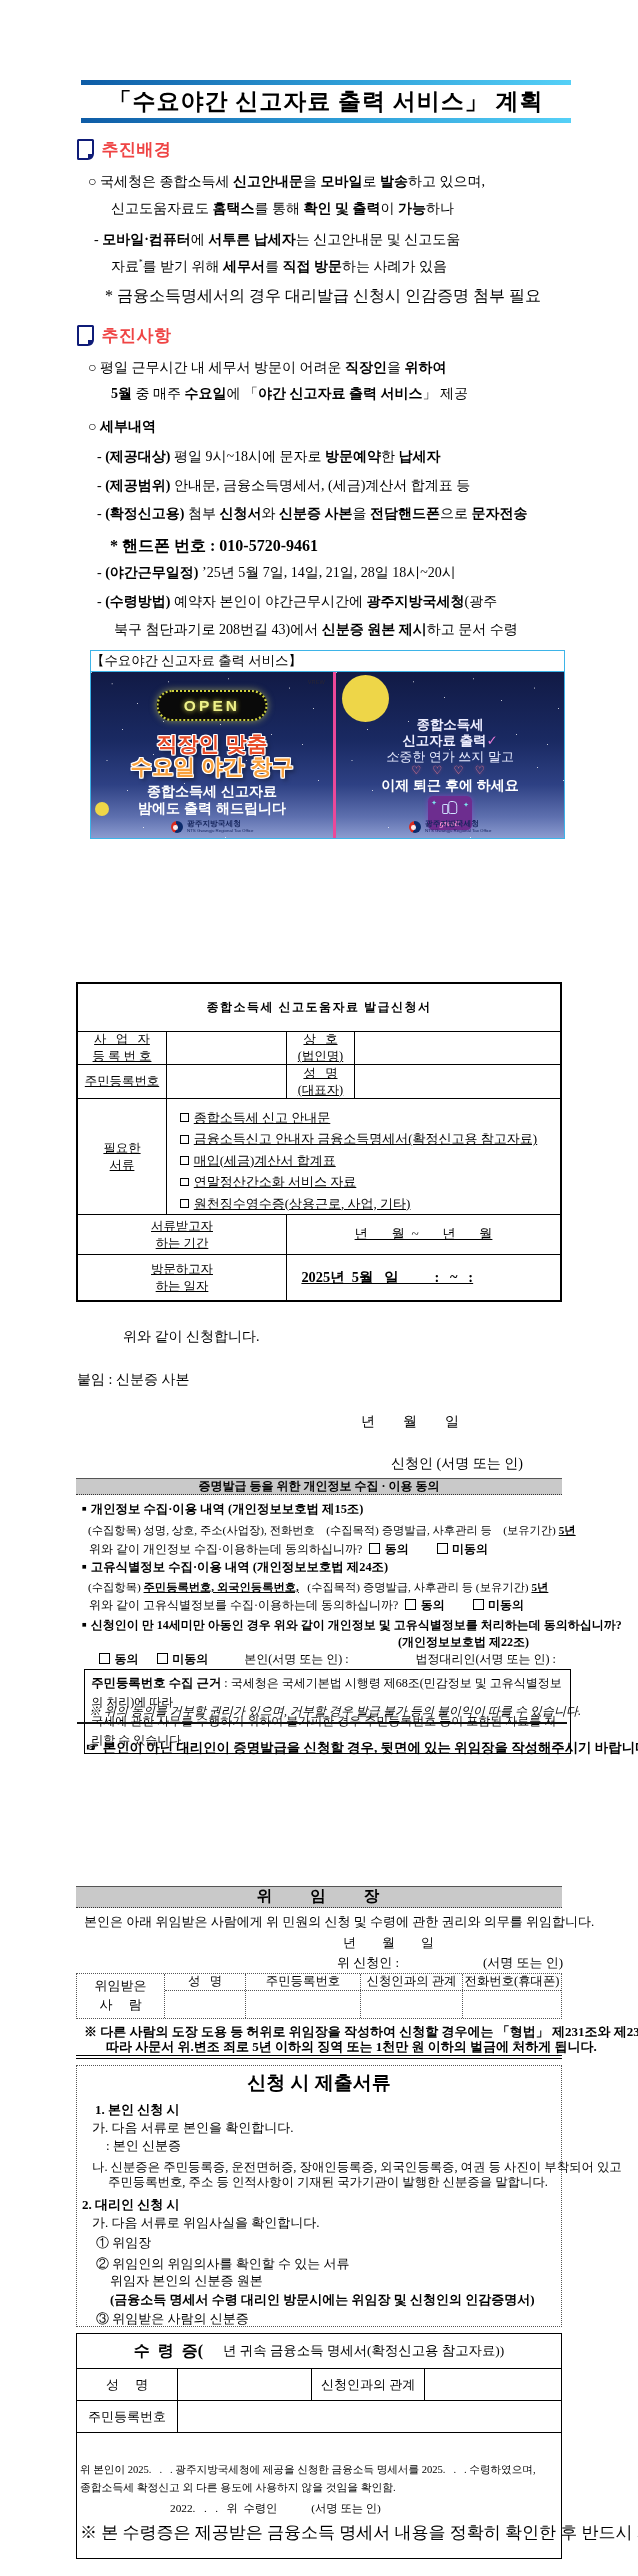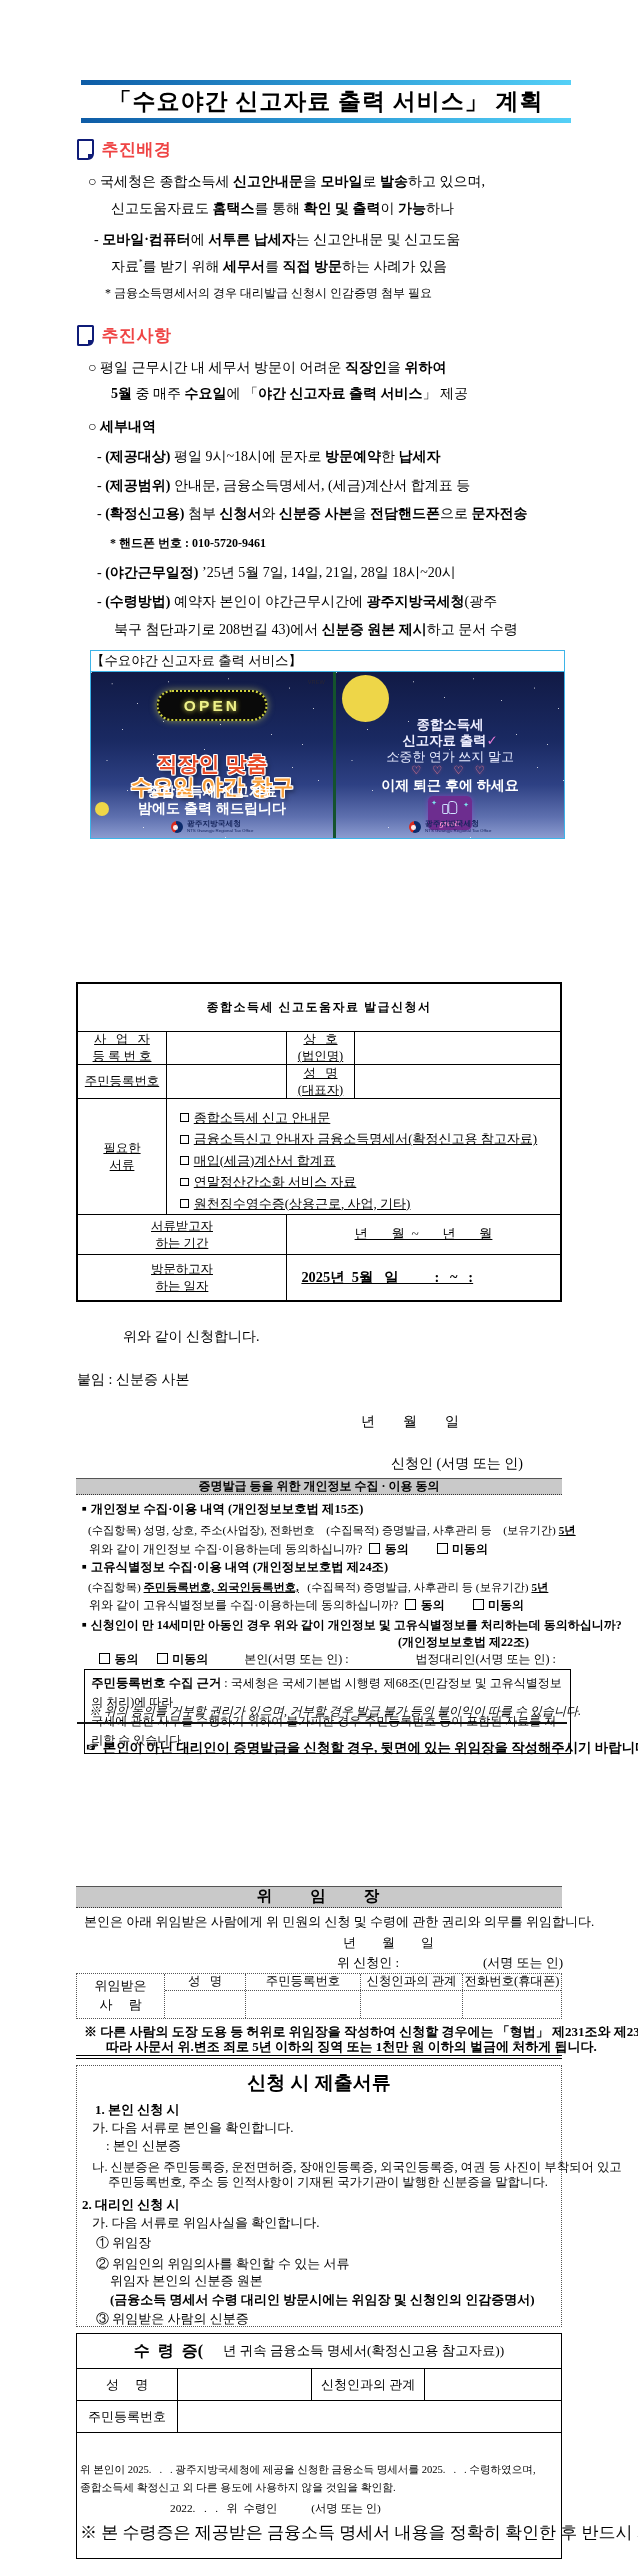--- a/index.html
+++ b/index.html
@@ -19,52 +19,52 @@
           font-size:23px;font-weight:bold;letter-spacing:1px;white-space:pre;}
 
   
   .shead{position:absolute;display:flex;align-items:center;gap:7.2px;}
   .sq-icon{width:13.4px;height:17.5px;border:2.1px solid #0f1c78;border-radius:1.5px 1.5px 6.2px 1.5px;
            position:relative;background:#fff;flex:0 0 auto;}
   .sq-icon:after{content:"";position:absolute;right:-1px;bottom:-1px;width:5.7px;height:5.7px;
            background:#0f1c78;border-radius:0 0 4.6px 1px;}
   .shead .t{font-size:17px;font-weight:bold;color:#ef4444;letter-spacing:0.5px;}
 
-  .note-sm{font-size:12px;}
+  .note-sm{font-size:16px;}
   sup{font-size:7.2px;}
 
   
   .cb{display:inline-block;width:8.8px;height:8.8px;border:1px solid #000;background:#fff;
       vertical-align:-0.5px;margin:0 4.6px 0 1px;}
 
   
   .banner{position:absolute;left:90px;top:650px;width:473px;border:1.5px solid #3db4e8;background:#fff;}
   .banner-cap{height:19.6px;line-height:19.6px;font-weight:normal;font-size:13.4px;
               border-bottom:1.5px solid #3db4e8;white-space:pre;}
-  .bpanels{display:flex;height:166px;background:#14532d;}
+  .bpanels{display:flex;height:166px;background:#ec4899;}
   .bp{position:relative;overflow:hidden;height:166px;
       background:linear-gradient(180deg,#111a45 0%,#1a2a63 42%,#2e4184 68%,#5d6fae 87%,#8b9bd0 100%);}
   .bp-left{width:242px;margin-right:3.1px;}
   .bp-right{flex:1;}
   .starfield:before{content:"";position:absolute;left:0;top:0;width:1px;height:1px;border-radius:50%;
       background:#fff;box-shadow:20.6px 11.3px #fff,46px 31px #fff,77px 9.3px #fff,108px 25px #fff,
       137px 6.2px #fff,165px 28px #fff,198px 15.5px #fff,222px 36px #fff,31px 57px #fff,
       72px 49px #fff,129px 52px #fff,180px 62px #fff,211px 72px #fff,15.5px 88px #fff,
       62px 82px #fff,113px 77px #fff,155px 88px #fff,201px 95px #fff,36px 118px #fff,
       93px 111px #fff,170px 118px #fff,227px 108px #fff,52px 155px #fff,134px 165px #fff,
       247px 49px #fff,268px 20.6px #fff,281px 77px #fff,258px 129px #fff,196px 216px #fff,
       62px 216px #fff,124px 237px #fff,31px 268px #fff,247px 258px #fff,155px 278px #fff,
       82px 309px #fff,216px 319px #fff,268px 299px #fff;}
   .open-sign{position:absolute;left:50%;transform:translateX(-50%);background:#0a0a0a;
       border:2.1px dotted #cfd23e;box-shadow:0 0 7.2px rgba(230,230,90,.55);display:flex;
       align-items:center;justify-content:center;}
   .open-sign .ot{font-family:"Liberation Sans","DejaVu Sans",sans-serif;font-weight:bold;
       color:#eff28a;text-shadow:0 0 5.2px #dcdc50;}
   .outline-w{text-shadow:-1px -1px 0 #fff,1px -1px 0 #fff,-1px 1px 0 #fff,1px 1px 0 #fff,
-      -1px 0 0 #fff,1px 0 0 #fff,0 -1px 0 #fff,0 1px 0 #fff,2.6px 3.1px 4.1px rgba(0,0,0,.5);margin-top:20px;}
+      -1px 0 0 #fff,1px 0 0 #fff,0 -1px 0 #fff,0 1px 0 #fff,2.6px 3.1px 4.1px rgba(0,0,0,.5);}
   .bctr{position:absolute;left:0;right:0;text-align:center;white-space:pre;}
   .crescent{position:absolute;border-radius:50%;background:#eed648;}
   .crescent:after{content:"";position:absolute;border-radius:50%;background:#2a3b74;}
   .gov-logo{position:absolute;left:0;right:0;display:flex;align-items:center;justify-content:center;gap:4.1px;}
   .gmark{border-radius:50%;background:conic-gradient(from 200deg,#d92b1f 0 150deg,#0c2b6b 150deg 360deg);
          position:relative;flex:0 0 auto;}
   .gmark:after{content:"";position:absolute;left:22%;top:34%;width:38%;height:38%;
          background:#fff;border-radius:50%;opacity:.9;}
   .gov-txt{display:flex;flex-direction:column;align-items:flex-start;line-height:1.1;
            font-family:"Liberation Sans","DejaVu Sans",sans-serif;color:#16255c;}

